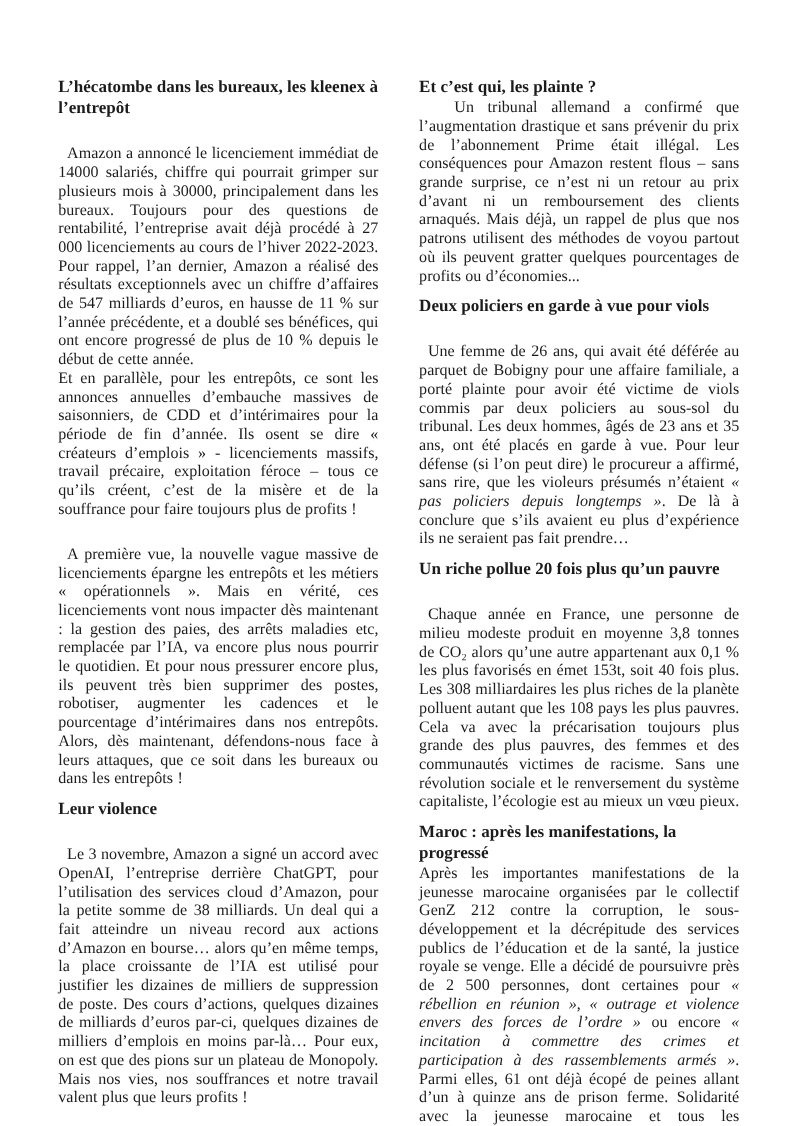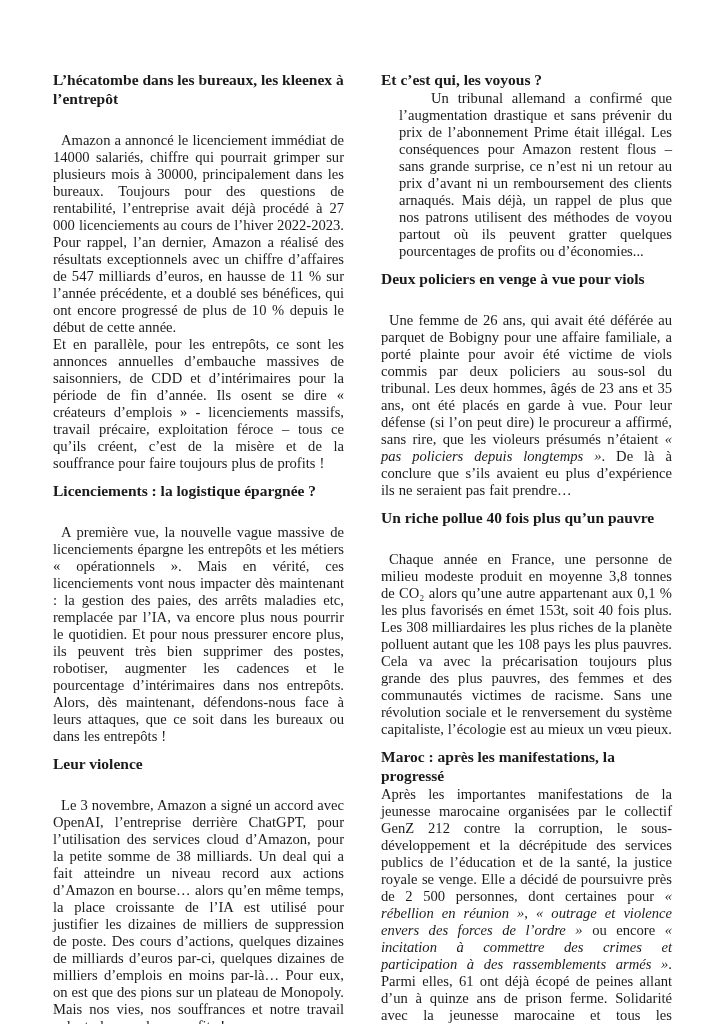--- a/index.html
+++ b/index.html
@@ -36,60 +36,59 @@
     text-align: left;
   }
   p.p {
     font-size: 14.6px;
     line-height: 17px;
     margin: 0;
     text-align: justify;
     word-spacing: 0.02em;
   }
   p.p.ind { text-indent: 8px; margin-top: 24px; }
-  p.p.ind-lg { text-indent: 32px; margin-left: 18px; }
+  p.p.ind-lg { text-indent: 32px; }
   .it { font-style: italic; }
 </style>
 </head>
 <body>
 
 <div class="page">
   <div class="cols">
 
     <div class="col">
       <section class="sec">
         <h2 class="h">L’hécatombe dans les bureaux, les kleenex à l’entrepôt</h2>
         <p class="p ind"><span>Amazon a annoncé le licenciement immédiat de 14000 salariés, chiffre qui pourrait grimper sur plusieurs mois à 30000, principalement dans les bureaux. Toujours pour des questions de rentabilité, l’entreprise avait déjà procédé à 27 000 licenciements au cours de l’hiver 2022-2023. Pour rappel, l’an dernier, Amazon a réalisé des résultats exceptionnels avec un chiffre d’affaires de 547 milliards d’euros, en hausse de 11 % sur l’année précédente, et a doublé ses bénéfices, qui ont encore progressé de plus de 10 % depuis le début de cette année.</span></p>
         <p class="p"><span>Et en parallèle, pour les entrepôts, ce sont les annonces annuelles d’embauche massives de saisonniers, de CDD et d’intérimaires pour la période de fin d’année. Ils osent se dire « créateurs d’emplois » - licenciements massifs, travail précaire, exploitation féroce – tous ce qu’ils créent, c’est de la misère et de la souffrance pour faire toujours plus de profits !</span></p>
       </section>
 
       <section class="sec">
-        <h2 class="h">Licenciements : la logistique épargnée ?</h2>
         <p class="p ind"><span>A première vue, la nouvelle vague massive de licenciements épargne les entrepôts et les métiers « opérationnels ». Mais en vérité, ces licenciements vont nous impacter dès maintenant : la gestion des paies, des arrêts maladies etc, remplacée par l’IA, va encore plus nous pourrir le quotidien. Et pour nous pressurer encore plus, ils peuvent très bien supprimer des postes, robotiser, augmenter les cadences et le pourcentage d’intérimaires dans nos entrepôts. Alors, dès maintenant, défendons-nous face à leurs attaques, que ce soit dans les bureaux ou dans les entrepôts !</span></p>
       </section>
 
       <section class="sec">
         <h2 class="h">Leur violence</h2>
         <p class="p ind"><span>Le 3 novembre, Amazon a signé un accord avec OpenAI, l’entreprise derrière ChatGPT, pour l’utilisation des services cloud d’Amazon, pour la petite somme de 38 milliards. Un deal qui a fait atteindre un niveau record aux actions d’Amazon en bourse… alors qu’en même temps, la place croissante de l’IA est utilisé pour justifier les dizaines de milliers de suppression de poste. Des cours d’actions, quelques dizaines de milliards d’euros par-ci, quelques dizaines de milliers d’emplois en moins par-là… Pour eux, on est que des pions sur un plateau de Monopoly. Mais nos vies, nos souffrances et notre travail valent plus que leurs profits !</span></p>
       </section>
     </div>
 
     <div class="col">
       <section class="sec">
-        <h2 class="h">Et c’est qui, les voyous ?</h2>
+        <h2 class="h">Et c’est qui, les plainte ?</h2>
         <p class="p ind-lg"><span>Un tribunal allemand a confirmé que l’augmentation drastique et sans prévenir du prix de l’abonnement Prime était illégal. Les conséquences pour Amazon restent flous – sans grande surprise, ce n’est ni un retour au prix d’avant ni un remboursement des clients arnaqués. Mais déjà, un rappel de plus que nos patrons utilisent des méthodes de voyou partout où ils peuvent gratter quelques pourcentages de profits ou d’économies...</span></p>
       </section>
 
       <section class="sec">
-        <h2 class="h">Deux policiers en venge à vue pour viols</h2>
+        <h2 class="h">Deux policiers en garde à vue pour viols</h2>
         <p class="p ind"><span>Une femme de 26 ans, qui avait été déférée au parquet de Bobigny pour une affaire familiale, a porté plainte pour avoir été victime de viols commis par deux policiers au sous-sol du tribunal. Les deux hommes, âgés de 23 ans et 35 ans, ont été placés en garde à vue. Pour leur défense (si l’on peut dire) le procureur a affirmé, sans rire, que les violeurs présumés n’étaient </span><span class="it">« pas policiers depuis longtemps »</span><span>. De là à conclure que s’ils avaient eu plus d’expérience ils ne seraient pas fait prendre…</span></p>
       </section>
 
       <section class="sec">
-        <h2 class="h">Un riche pollue 40 fois plus qu’un pauvre</h2>
+        <h2 class="h">Un riche pollue 20 fois plus qu’un pauvre</h2>
         <p class="p ind"><span>Chaque année en France, une personne de milieu modeste produit en moyenne 3,8 tonnes de CO₂ alors qu’une autre appartenant aux 0,1 % les plus favorisés en émet 153t, soit 40 fois plus. Les 308 milliardaires les plus riches de la planète polluent autant que les 108 pays les plus pauvres. Cela va avec la précarisation toujours plus grande des plus pauvres, des femmes et des communautés victimes de racisme. Sans une révolution sociale et le renversement du système capitaliste, l’écologie est au mieux un vœu pieux.</span></p>
       </section>
 
       <section class="sec">
         <h2 class="h">Maroc : après les manifestations, la progressé</h2>
         <p class="p"><span>Après les importantes manifestations de la jeunesse marocaine organisées par le collectif GenZ 212 contre la corruption, le sous-développement et la décrépitude des services publics de l’éducation et de la santé, la justice royale se venge. Elle a décidé de poursuivre près de 2 500 personnes, dont certaines pour </span><span class="it">« rébellion en réunion »</span><span>, </span><span class="it">« outrage et violence envers des forces de l’ordre »</span><span> ou encore </span><span class="it">« incitation à commettre des crimes et participation à des rassemblements armés »</span><span>. Parmi elles, 61 ont déjà écopé de peines allant d’un à quinze ans de prison ferme. Solidarité avec la jeunesse marocaine et tous les condamnés et emprisonnés !</span></p>
       </section>
     </div>
 
   </div>

